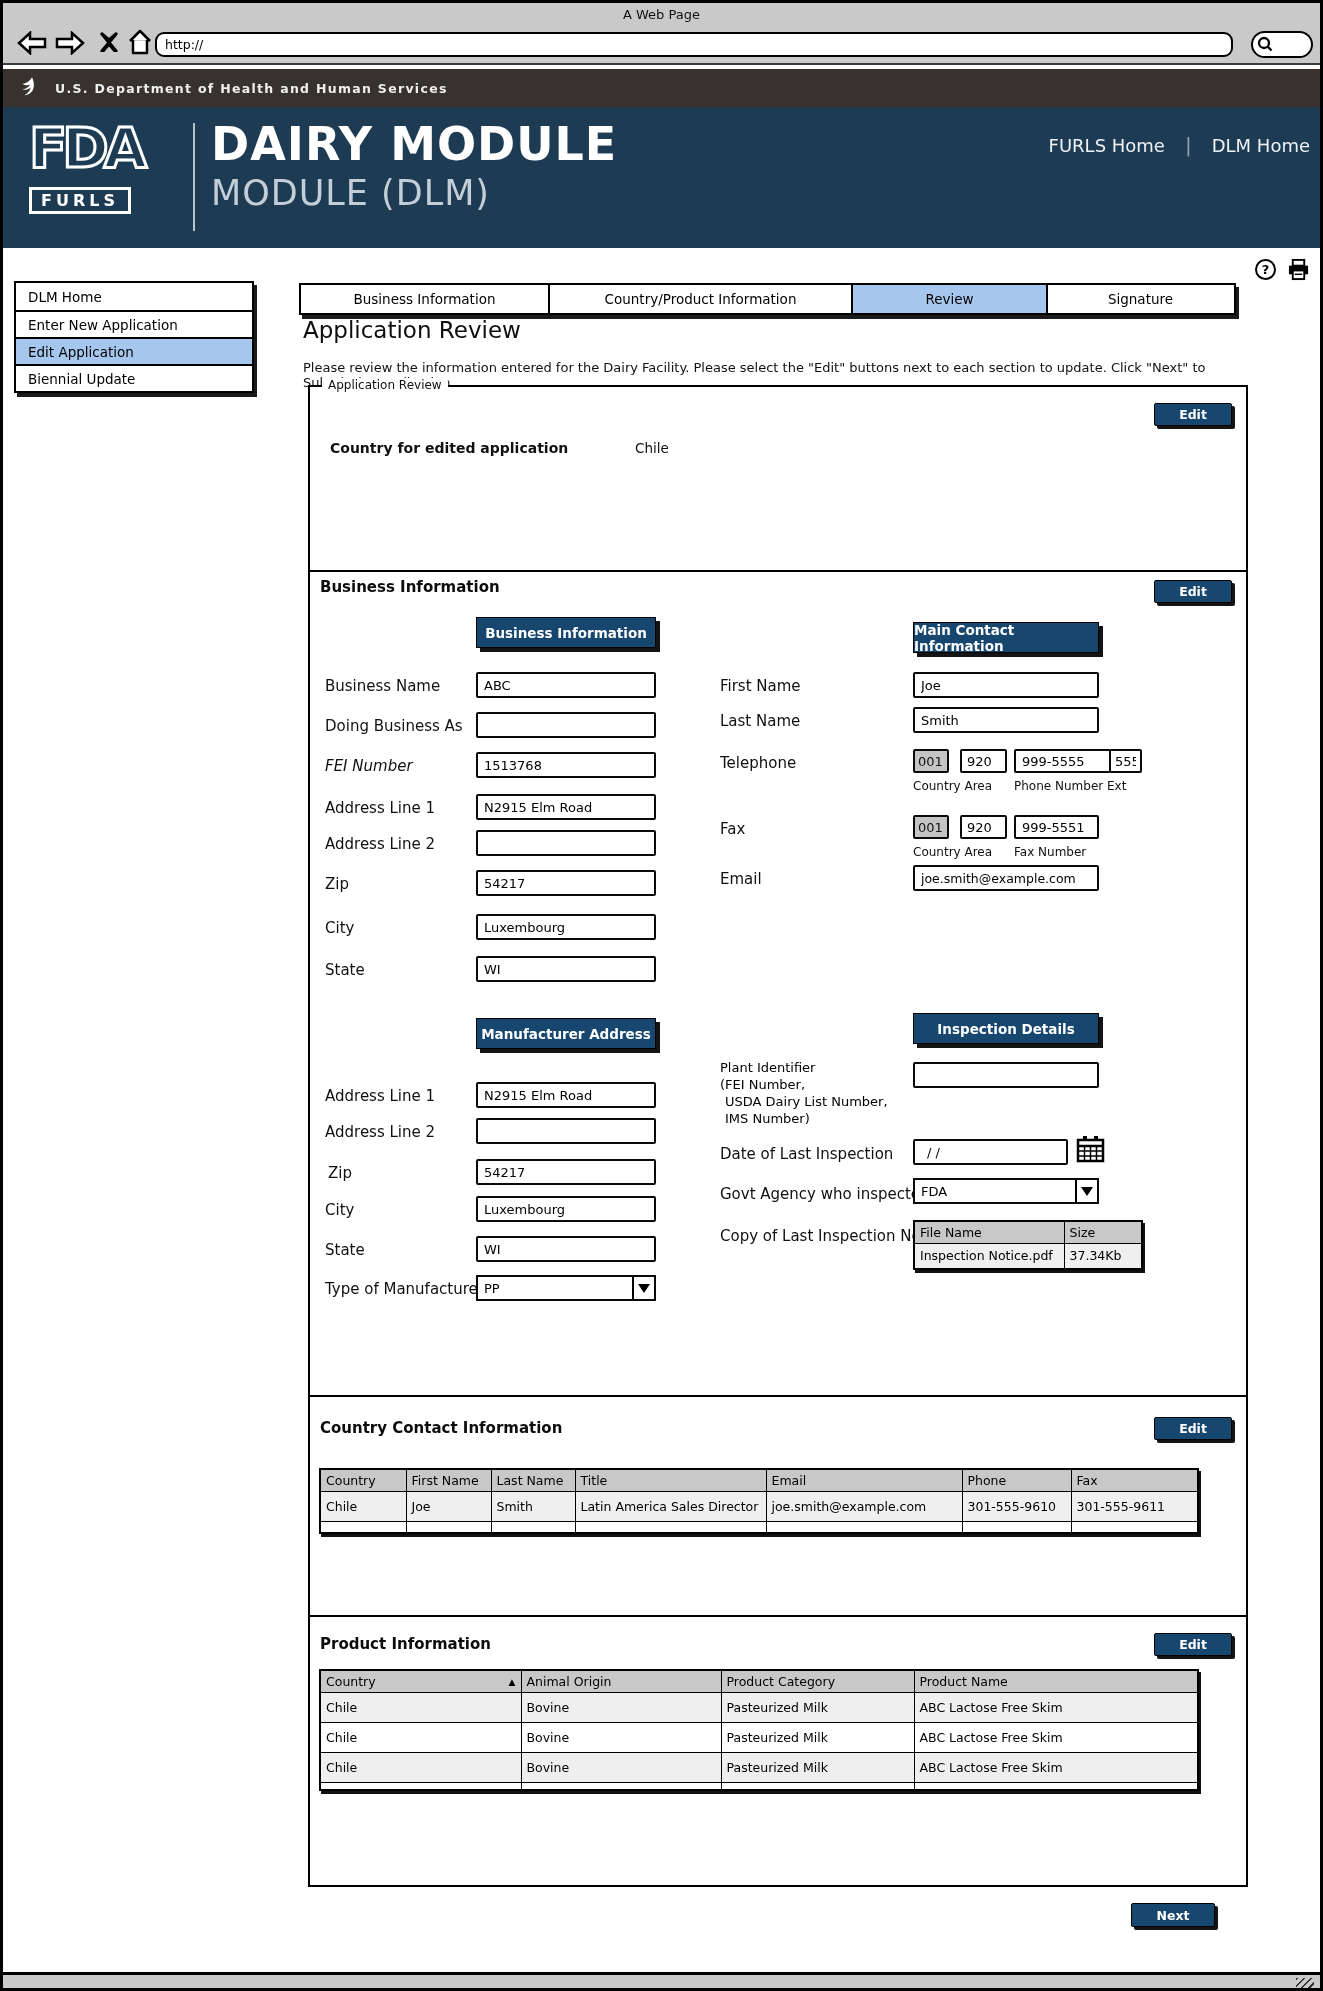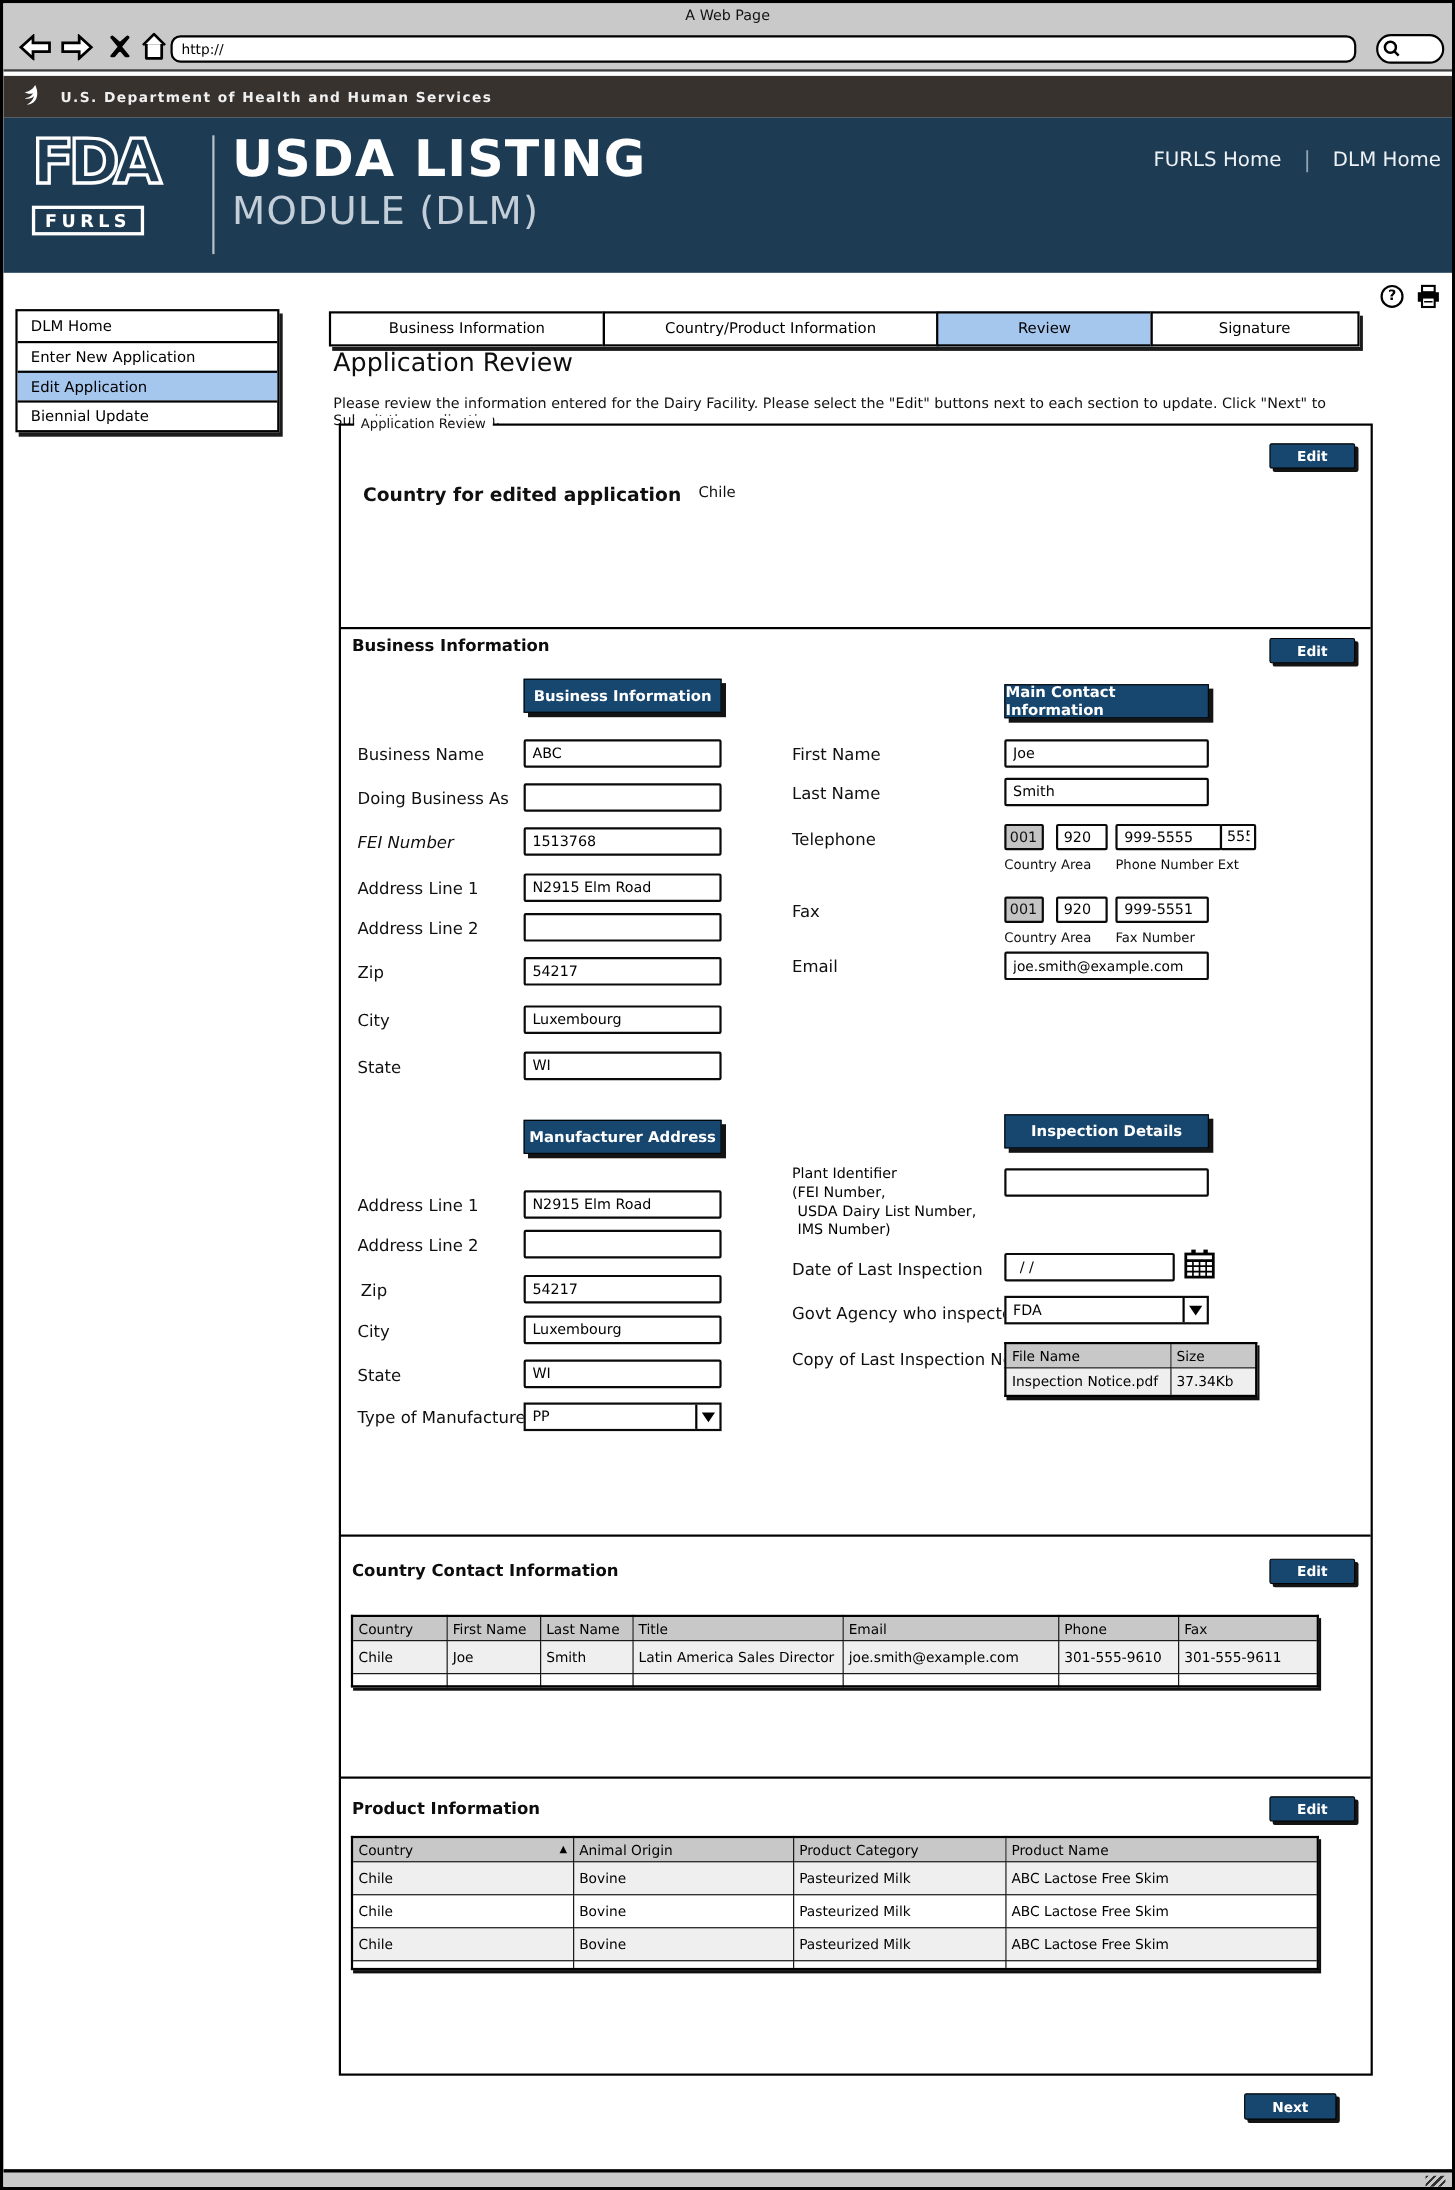--- a/index.html
+++ b/index.html
@@ -150,21 +150,21 @@
     <svg width="26" height="26" viewBox="0 0 24 24">
       <path d="M12 2 C9.5 6.5 5.5 8 3 8 C6 10 8.5 9.8 10.3 8.8 C8.5 12 5.5 13 3.2 13.2 C6.2 14.4 9 13.4 11 11.4 C10 15.4 7.4 17.4 5 18.6 C9.4 18.4 12.4 16 13.4 12 C14.4 8.6 13.2 4.6 12 2 Z" fill="#fff"></path>
     </svg>
     <span>U.S. Department of Health and Human Services</span>
   </div>
 
   <div class="navy-hdr">
     <div class="fda-logo">FDA</div>
     <div class="furls-box">FURLS</div>
     <div class="hdr-divider"></div>
-    <div class="hdr-title1">USDA LISTING</div>
+    <div class="hdr-title1">DAIRY MODULE</div>
     <div class="hdr-title2">MODULE (DLM)</div>
     <div class="hdr-links">
       <span>FURLS Home</span>
       <span class="hdr-sep">|</span>
       <span>DLM Home</span>
     </div>
   </div>
 
   <div class="help-circle">?</div>
   <svg class="abs" style="left:1284px;top:255px;" width="23" height="23" viewBox="0 0 24 24">
@@ -189,21 +189,21 @@
   </div>
 
   <h1 class="page-title" style="font-weight:400;">Application Review</h1>
   <p class="intro">Please review the information entered for the Dairy Facility. Please select the "Edit" buttons next to each section to update. Click "Next" to Submit the application.</p>
 
   <div class="fieldset">
     <span class="legend">Application Review</span>
 
     <div class="sec" style="height:183px;">
       <div class="btn edit-btn" style="top:16px;">Edit</div>
-      <div class="lbl" style="left:20px;top:53px;font-weight:bold;font-size:17px;">Country for edited application</div>
+      <div class="lbl" style="left:20px;top:53px;font-weight:bold;font-size:14px;">Country for edited application</div>
       <div class="lbl" style="left:325px;top:53px;font-size:13.5px;">Chile</div>
     </div>
 
     <div class="sec" style="height:825px;">
       <h2 class="sec-h" style="top:6px;">Business Information</h2>
       <div class="btn edit-btn" style="top:8px;">Edit</div>
 
       <div class="subhdr" style="left:166px;top:45px;width:180px;">Business Information</div>
 
       <div class="lbl" style="left:15px;top:105px;">Business Name</div>

